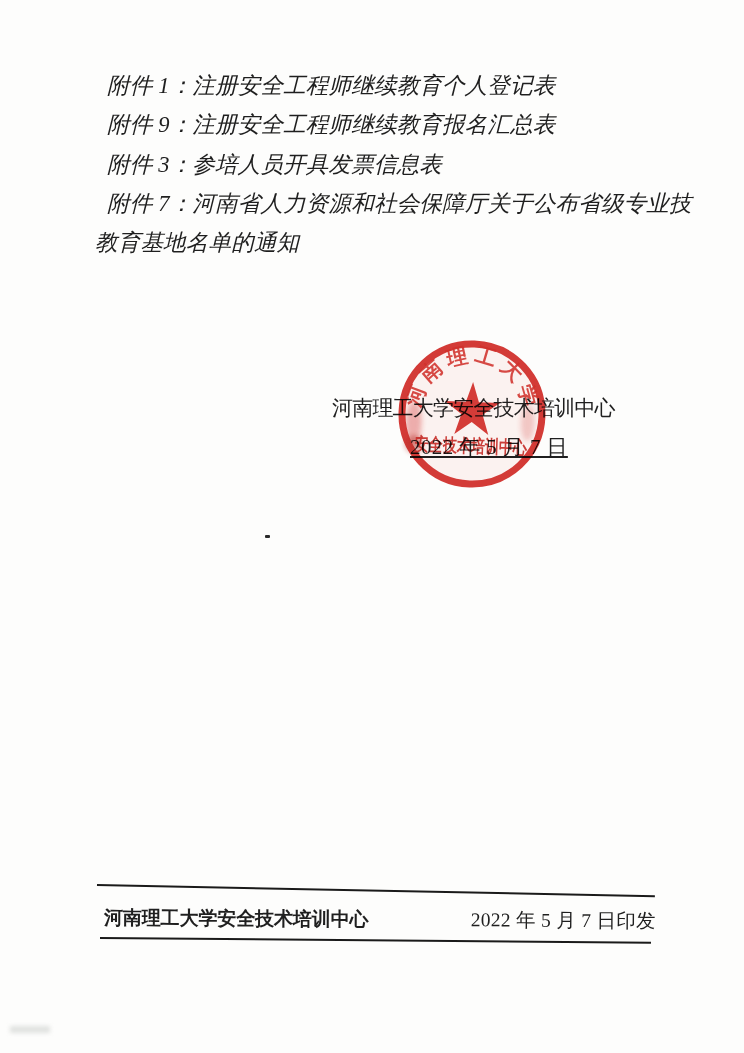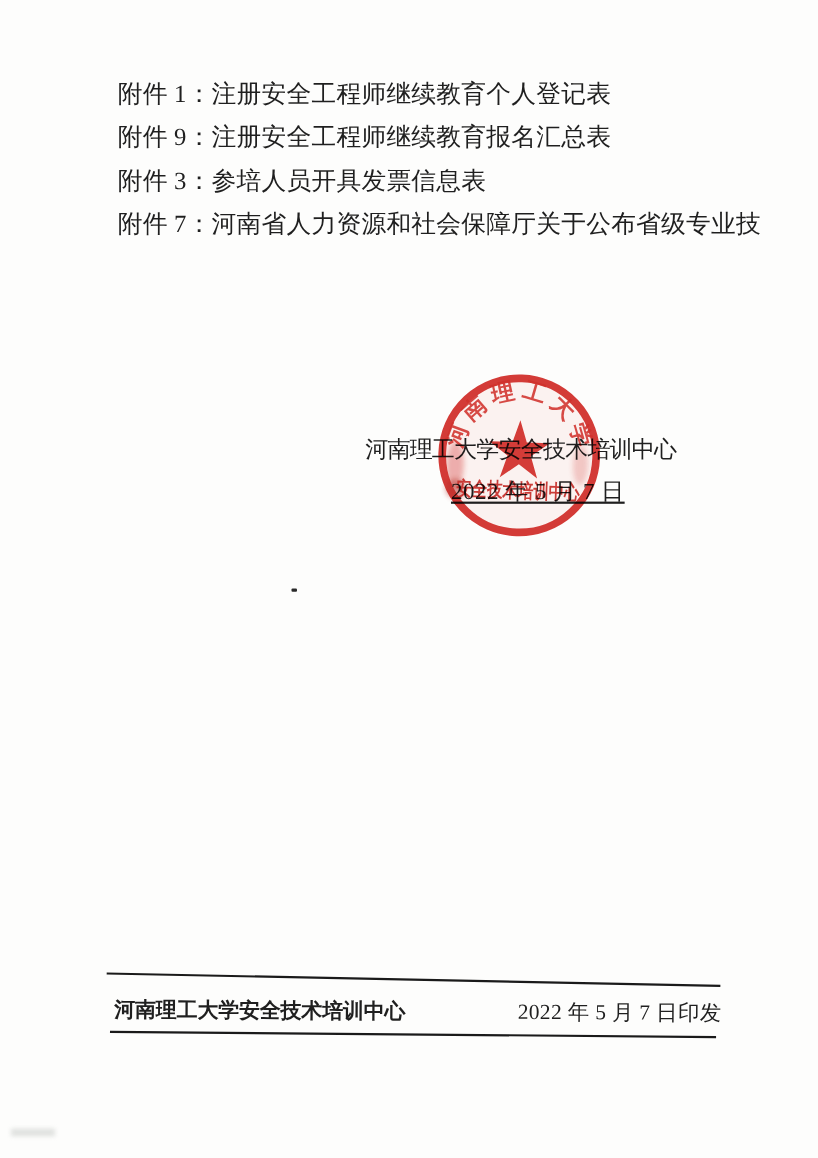--- a/index.html
+++ b/index.html
@@ -15,21 +15,21 @@
 
   
   .attachments {
     position: absolute;
     top: 66px; left: 95px;
     width: 575px;
     font-size: 22.5px;
     line-height: 39.3px;
     letter-spacing: 0.2px;
   }
-  .att-line { white-space: nowrap; }
+  .att-line { white-space: nowrap; font-style: italic; }
   .att-line.indent { text-indent: 12px; }
 
   
   .sig-org {
     position: absolute;
     left: 332px; top: 394px;
     font-size: 21px;
     letter-spacing: -0.8px;
     white-space: nowrap;
     z-index: 2;
@@ -116,20 +116,21 @@
 </head>
 <body>
 
 <div class="page">
 
   <section class="attachments">
     <p class="att-line indent">附件 1：注册安全工程师继续教育个人登记表</p>
     <p class="att-line indent">附件 9：注册安全工程师继续教育报名汇总表</p>
     <p class="att-line indent">附件 3：参培人员开具发票信息表</p>
     <p class="att-line indent">附件 7：河南省人力资源和社会保障厅关于公布省级专业技</p>
+    <p class="att-line">教育基地名单的通知</p>
   </section>
 
   <div class="sig-org">河南理工大学安全技术培训中心</div>
   <div class="sig-date">2022 年 5 月 7 日</div>
 
   <div class="seal">
     <svg width="150" height="150" viewBox="0 0 150 150" xmlns="http://www.w3.org/2000/svg" xmlns:xlink="http://www.w3.org/1999/xlink">
       <defs>
         <path id="sealArc" d="M 23,75 A 52,52 0 1 1 127,75" fill="none"></path>
         <filter id="sealBlur" x="-60%" y="-60%" width="220%" height="220%">

